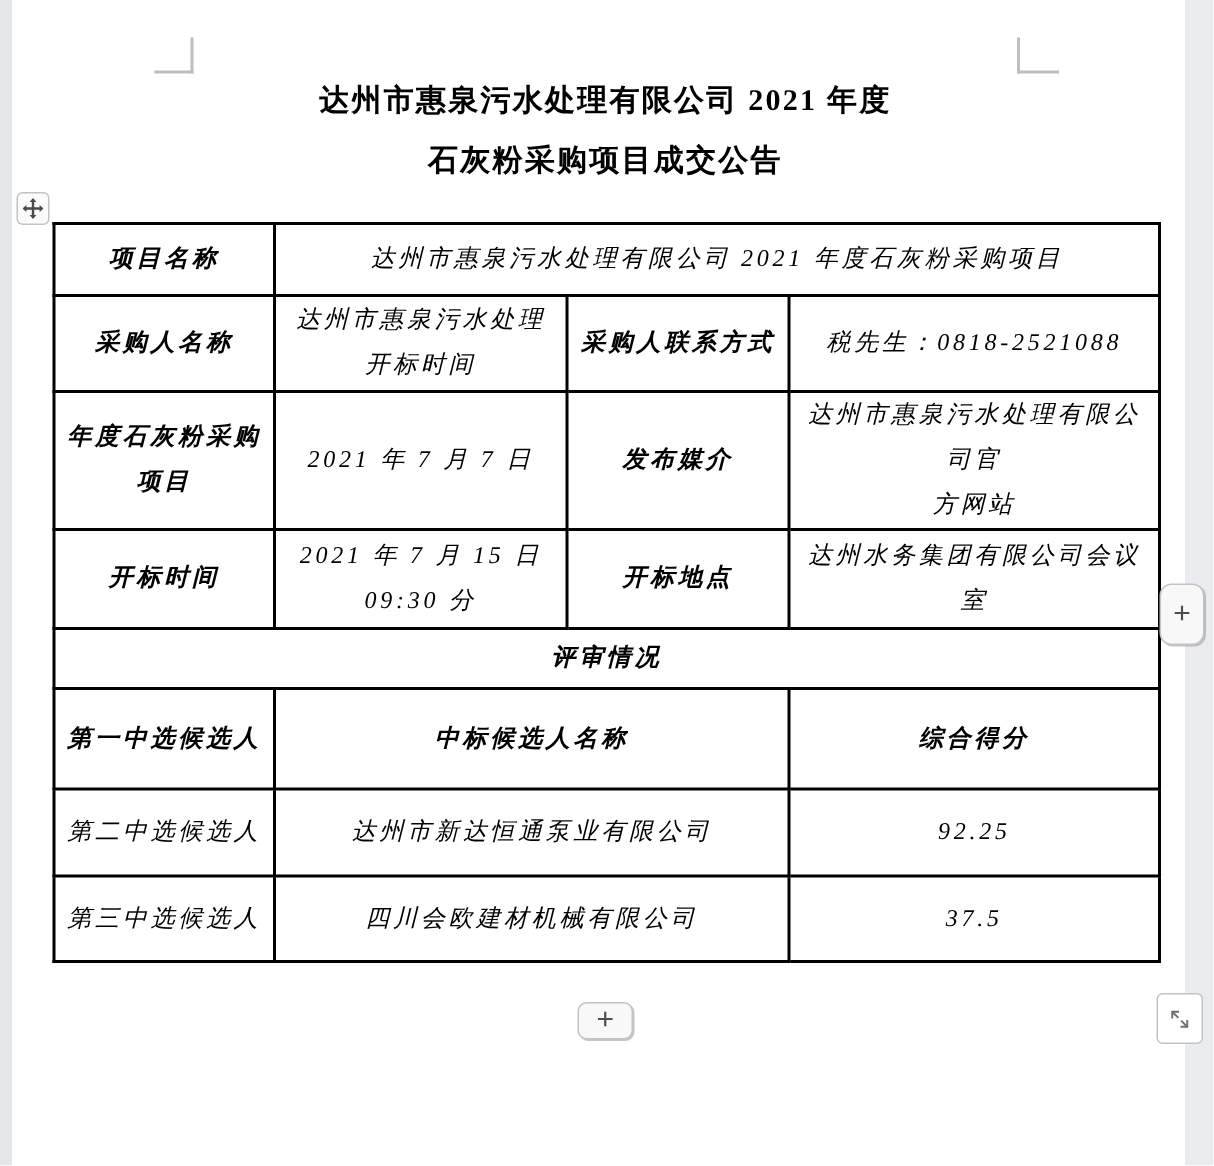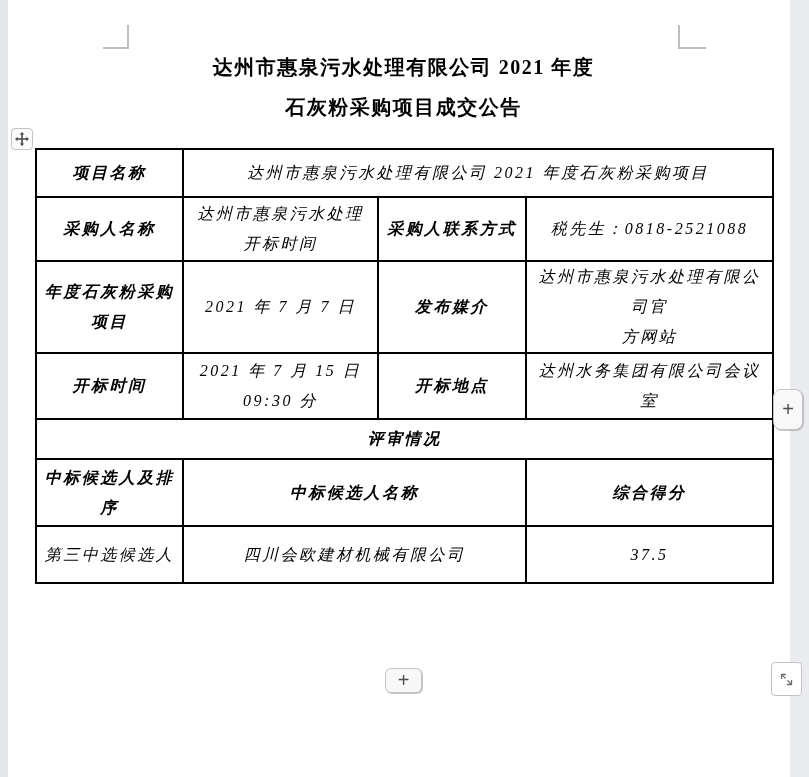--- a/index.html
+++ b/index.html
@@ -96,23 +96,28 @@
       <td class="lbl">开标时间</td>
       <td>2021 年 7 月 15 日
 09:30 分</td>
       <td class="lbl">开标地点</td>
       <td>达州水务集团有限公司会议室</td>
     </tr>
     <tr class="r5">
       <td class="lbl" colspan="4">评审情况</td>
     </tr>
     <tr class="r6">
-      <td class="lbl">中标候选人及排序</td>
+      <td class="lbl">第一中选候选人</td>
       <td class="lbl" colspan="2">中标候选人名称</td>
       <td class="lbl">综合得分</td>
+    </tr>
+    <tr class="r8">
+      <td>第二中选候选人</td>
+      <td colspan="2">达州市新达恒通泵业有限公司</td>
+      <td>92.25</td>
     </tr>
     <tr class="r9">
       <td>第三中选候选人</td>
       <td colspan="2">四川会欧建材机械有限公司</td>
       <td>37.5</td>
     </tr>
   </tbody>
     </table>
 
   <div class="ctrl plus-btn plus-right">

